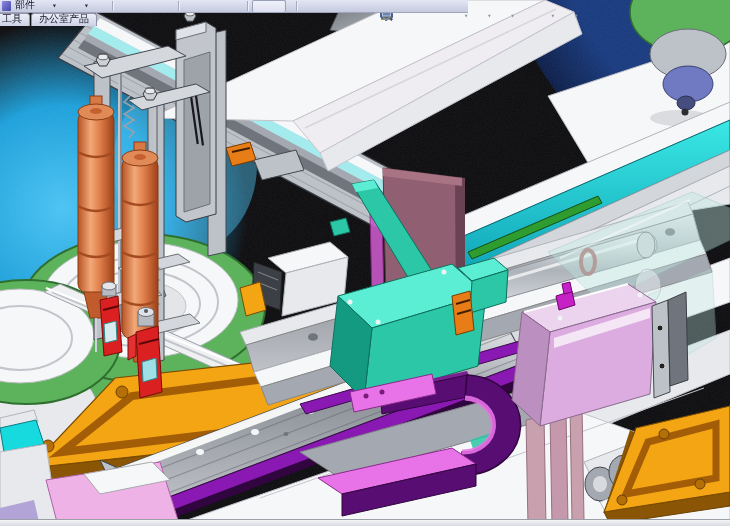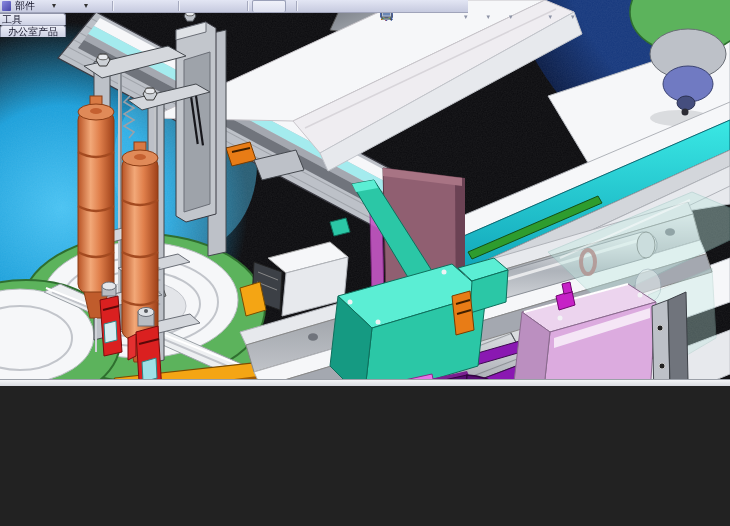--- a/index.html
+++ b/index.html
@@ -1,30 +1,30 @@
 <!DOCTYPE html>
 <html style="--ui_text: #15152a; --vp_bg: #0b0b0e; --glow: #1b9fda; --glow_hi: #49c2f2; --navy: #16387d; --navy_edge: #0a1c46; --white_top: #f6f7f9; --white_face: #e7e9ed; --seam: #c2c5cb; --steel: #bdc1c8; --gray_light: #d3d6db; --gray_mid: #a4a8b0; --gray_dark: #70747c; --grille: #3c4046; --green: #5cb35c; --green_dark: #3a7f3a; --periwinkle: #707ac2; --lavender: #99a1d2; --orange_cyl: #e0804c; --orange_cyl_dark: #9e4018; --orange_tray: #f4a514; --orange_tray_side: #b56f07; --orange_tray_deep: #8a5505; --orange_block: #e87c16; --teal_top: #5beed4; --teal: #2bc7a6; --teal_dark: #159a82; --cyan: #17dade; --cyan_pale: #a4ebee; --cyan_dark: #0b9cb4; --purple_rail: #8a18b2; --purple_chain: #570d72; --purple_chain_dark: #31053f; --pink_chain: #e873e8; --pink_box: #dcabdf; --pink_box_dark: #bb8fc0; --pink_leg: #c9a0ad; --mauve: #905f71; --mauve_dark: #6b4254; --magenta: #c621c6; --red: #da2020; --red_dark: #8f0e0e; --glass: #bfe7e0; --green_rod: #2e9c2e;"><head>
 <meta charset="utf-8">
 <style>
   html,body{margin:0;padding:0;background:#222;}
   *{box-sizing:border-box;}
-  #win{position:relative;width:730px;height:386px;overflow:hidden;
-       font-family:Liberation Sans, sans-serif;background:var(--vp_bg);}
+  #win{position:relative;width:730px;height:526px;overflow:hidden;
+       font-family:Liberation Mono, monospace;background:var(--vp_bg);}
   svg{position:absolute;left:0;top:0;}
   
   .ui-top{position:absolute;left:0;top:0;width:468px;height:13px;z-index:20;
     background:linear-gradient(#e3e6f4,#c6cadf);border-bottom:1px solid #a0a4ba;}
   .tb-icon{position:absolute;left:2px;top:1px;width:9px;height:10px;border-radius:1px;
     background:linear-gradient(135deg,#8a8ae0,#4646a8);}
   .tb-label{position:absolute;left:15px;top:0;font-size:10px;line-height:12px;color:var(--ui_text);}
   .caret{position:absolute;top:0;font-size:8px;line-height:12px;color:#333;}
   .vsep{position:absolute;top:1px;width:1px;height:10px;background:#a6aabf;box-shadow:1px 0 0 #eef0f8;}
   .ghostbtn{position:absolute;left:252px;top:0;width:34px;height:12px;border-radius:2px;
     background:linear-gradient(#f0f2fa,#dde0ef);border:1px solid #9aa0b8;border-bottom:none;}
-  .ui-tabs{position:absolute;left:0;top:13px;height:13px;z-index:20;display:flex;flex-direction:column;}
+  .ui-tabs{position:absolute;left:0;top:13px;height:13px;z-index:20;display:flex;}
   .tab{display:inline-block;padding:0 7px;margin-right:1px;font-size:10px;line-height:11px;
     color:var(--ui_text);background:linear-gradient(#eceef8,#cdd1e4);
     border:1px solid #8f93a8;border-bottom:none;border-radius:3px 3px 0 0;}
   .tab.cut{margin-left:-6px;}
   
   .hud{position:absolute;left:380px;top:8px;height:16px;z-index:15;display:flex;align-items:center;gap:2px;}
   .hud .ic{width:15px;height:15px;display:inline-flex;align-items:center;justify-content:center;}
   .hud-caret{font-size:7px;color:#8d93a5;line-height:15px;margin:0 1px 0 -1px;}
   
   .bstrip{position:absolute;left:0;bottom:0;width:730px;height:7px;z-index:20;

